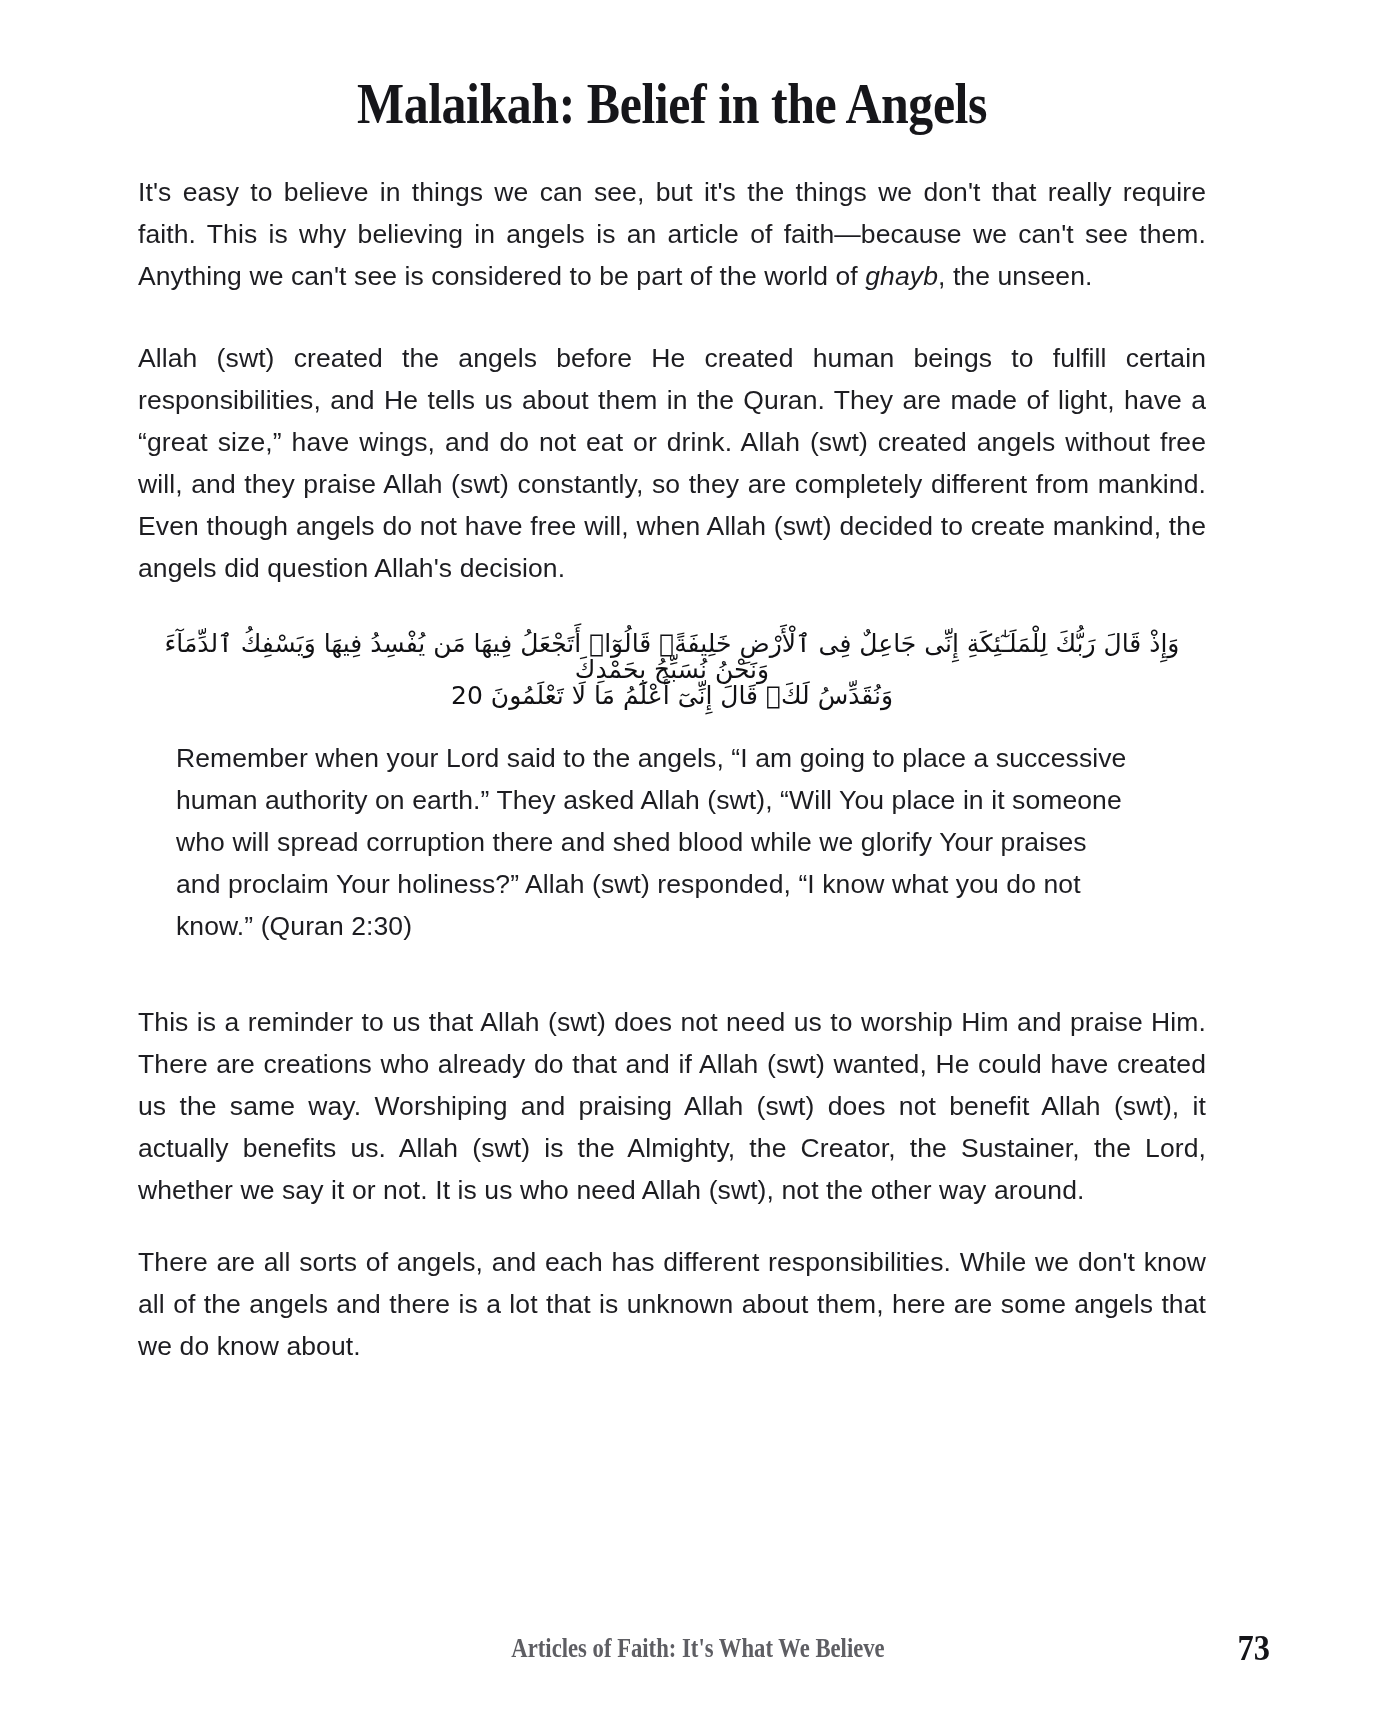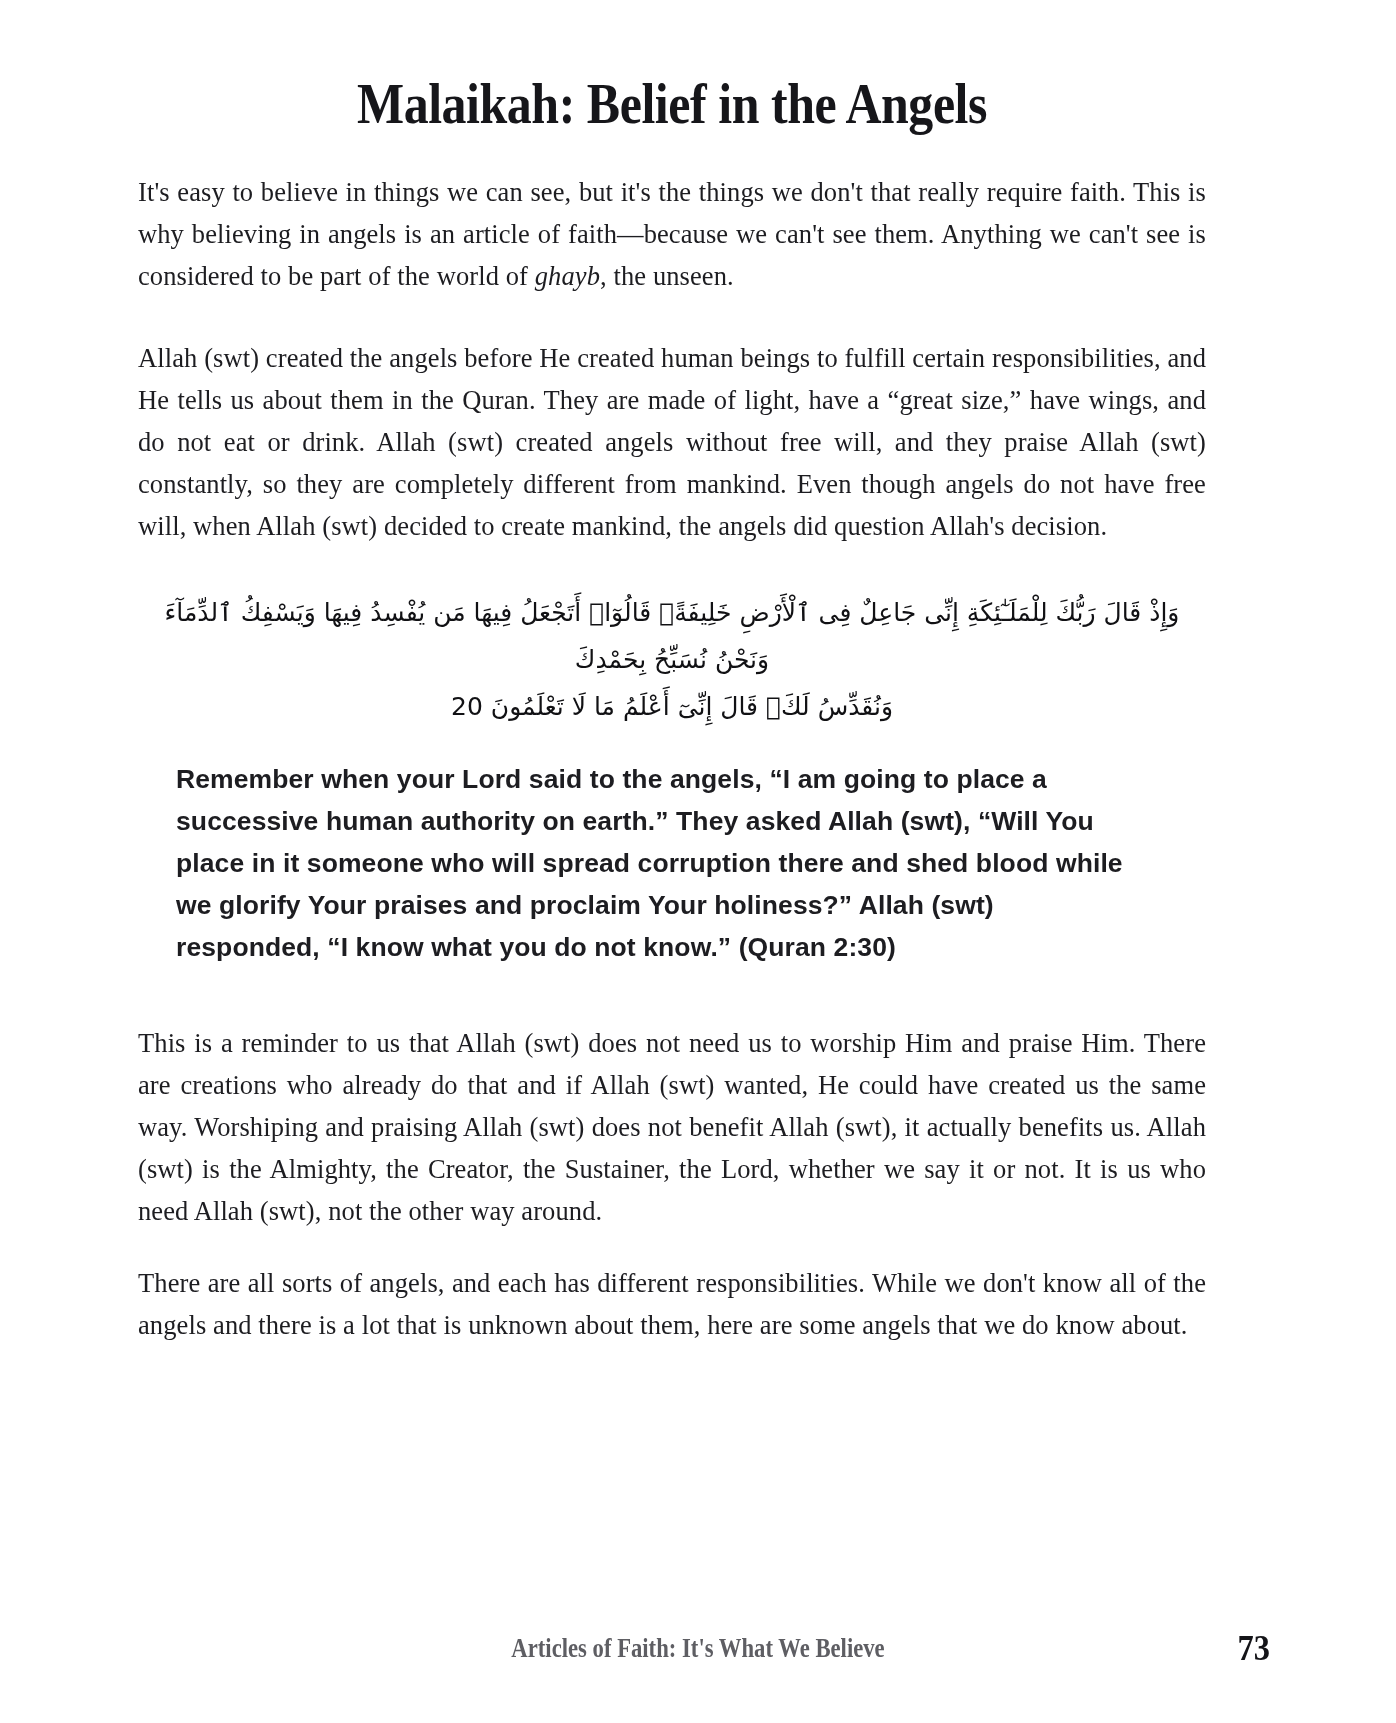--- a/index.html
+++ b/index.html
@@ -33,57 +33,57 @@
     margin: 0;
     padding-top: 75px;
     letter-spacing: -0.5px;
     transform: scaleX(0.86);
     transform-origin: center center;
     white-space: nowrap;
   }
 
   
   .body-p {
-    font-family: Liberation Serif, serif;
+    font-family: Liberation Sans, sans-serif;
     font-weight: 300;
     font-size: 26.5px;
     line-height: 42px;
     color: #1d1d21;
     text-align: justify;
     text-justify: inter-word;
     margin: 0;
     letter-spacing: 0.1px;
   }
   .body-p + .body-p { margin-top: 40px; }
   #para-1 { margin-top: 38px; }
   .body-p em { font-style: italic; }
 
   
   .arabic-verse {
     direction: rtl;
     unicode-bidi: bidi-override;
     font-family: "DejaVu Sans", "Liberation Sans", sans-serif;
     font-size: 25px;
-    line-height: 47px;
+    line-height: 26px;
     color: #111114;
     text-align: center;
     margin: 0;
     padding-top: 42px;
     padding-bottom: 6px;
   }
 
   
   .quote-block {
     margin: 22px 0 0 0;
     padding-left: 38px;
     padding-right: 70px;
   }
   .quote-block p {
     font-family: "Liberation Sans", "DejaVu Sans", sans-serif;
-    font-weight: 700;
+    font-weight: 400;
     font-size: 26.5px;
     line-height: 42px;
     color: #1d1d21;
     text-align: left;
     margin: 0;
     letter-spacing: 0.1px;
   }
 
   #para-3 { margin-top: 54px; }
   #para-4 { margin-top: 30px; }

